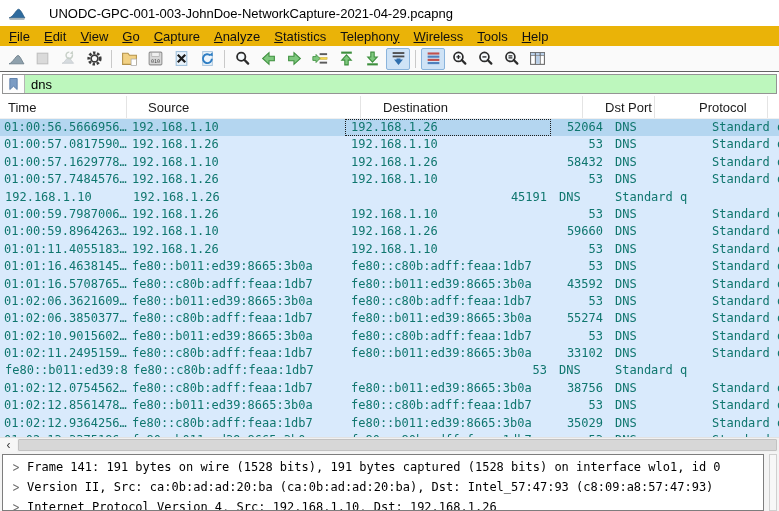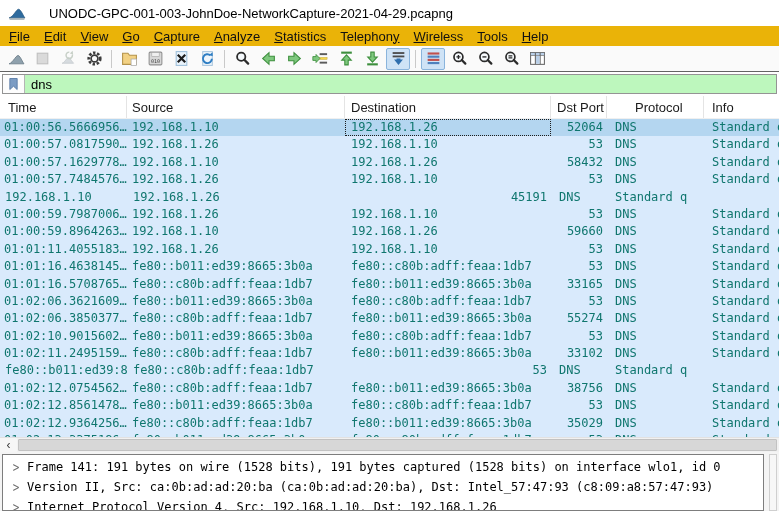--- a/index.html
+++ b/index.html
@@ -23,21 +23,21 @@
   .tb-btn.active { background: var(--active-btn-bg, #cfe3f6); border-color: var(--active-btn-border, #8ab4dc); }
   .tb-btn.disabled { opacity: .55; }
   .tb-sep { width: 1px; height: 18px; background: #c9c9c9; margin: 0 4px; }
   
   .filterbar { height: 25px; flex: none; background: #fff; border-top: 1px solid #636363; padding: 2px 2px 2px 2px; }
   .filter-input { height: 20px; display: flex; align-items: stretch; border: 1px solid #949494; background: var(--filter-green, #bdf7bd); }
   .bookmark-btn { width: 22px; flex: none; background: #fdfdfd; border-right: 1px solid #b5b5b5; display: flex; align-items: center; justify-content: center; }
   .filter-text { font-size: 13px; color: #000; padding-left: 6px; display: flex; align-items: center; }
   
   .grid-cols { display: grid; grid-template-columns: 127px 218px 206px 56px 97px 1fr; }
-  .header-row { height: 23px; flex: none; background: #fff; font-size: 13px; color: #1a1a1a; align-items: center; border-bottom: 1px solid #f0f0f0; }
+  .header-row { height: 23px; flex: none; background: #fff; font-size: 13px; color: #1a1a1a; align-items: center; border-bottom: 1px solid #f0f0f0; gap: 16px; }
   .hcell { height: 100%; display: flex; align-items: center; border-right: 1px solid #e4e4e4; overflow: hidden; white-space: nowrap; }
   .hcell:last-child { border-right: none; }
   .hcell.col0 { padding-left: 8px; }
   .hcell.col1 { padding-left: 5px; }
   .hcell.col2 { padding-left: 6px; }
   .hcell.col3 { padding-left: 6px; }
   .hcell.col4 { padding-left: 8px; margin-left: 20px; }
   .hcell.col5 { padding-left: 8px; }
   .packet-list { flex: 1; overflow: hidden; background: #fff; }
   .prow { height: 17.4px; background: var(--row-blue, #d9eafc); font-family: "DejaVu Sans Mono", monospace; font-size: 12px; color: #0f766e; line-height: 17.4px; }
@@ -357,21 +357,21 @@
         <div class="cell col1">fe80::b011:ed39:8665:3b0a</div>
         <div class="cell col2">fe80::c80b:adff:feaa:1db7</div>
         <div class="cell col3">53</div>
         <div class="cell col4">DNS</div>
         <div class="cell col5">Standard q</div>
       </div>
       <div class="prow grid-cols">
         <div class="cell col0">01:01:16.5708765…</div>
         <div class="cell col1">fe80::c80b:adff:feaa:1db7</div>
         <div class="cell col2">fe80::b011:ed39:8665:3b0a</div>
-        <div class="cell col3">33165</div>
+        <div class="cell col3">43592</div>
         <div class="cell col4">DNS</div>
         <div class="cell col5">Standard q</div>
       </div>
       <div class="prow grid-cols">
         <div class="cell col0">01:02:06.3621609…</div>
         <div class="cell col1">fe80::b011:ed39:8665:3b0a</div>
         <div class="cell col2">fe80::c80b:adff:feaa:1db7</div>
         <div class="cell col3">53</div>
         <div class="cell col4">DNS</div>
         <div class="cell col5">Standard q</div>

